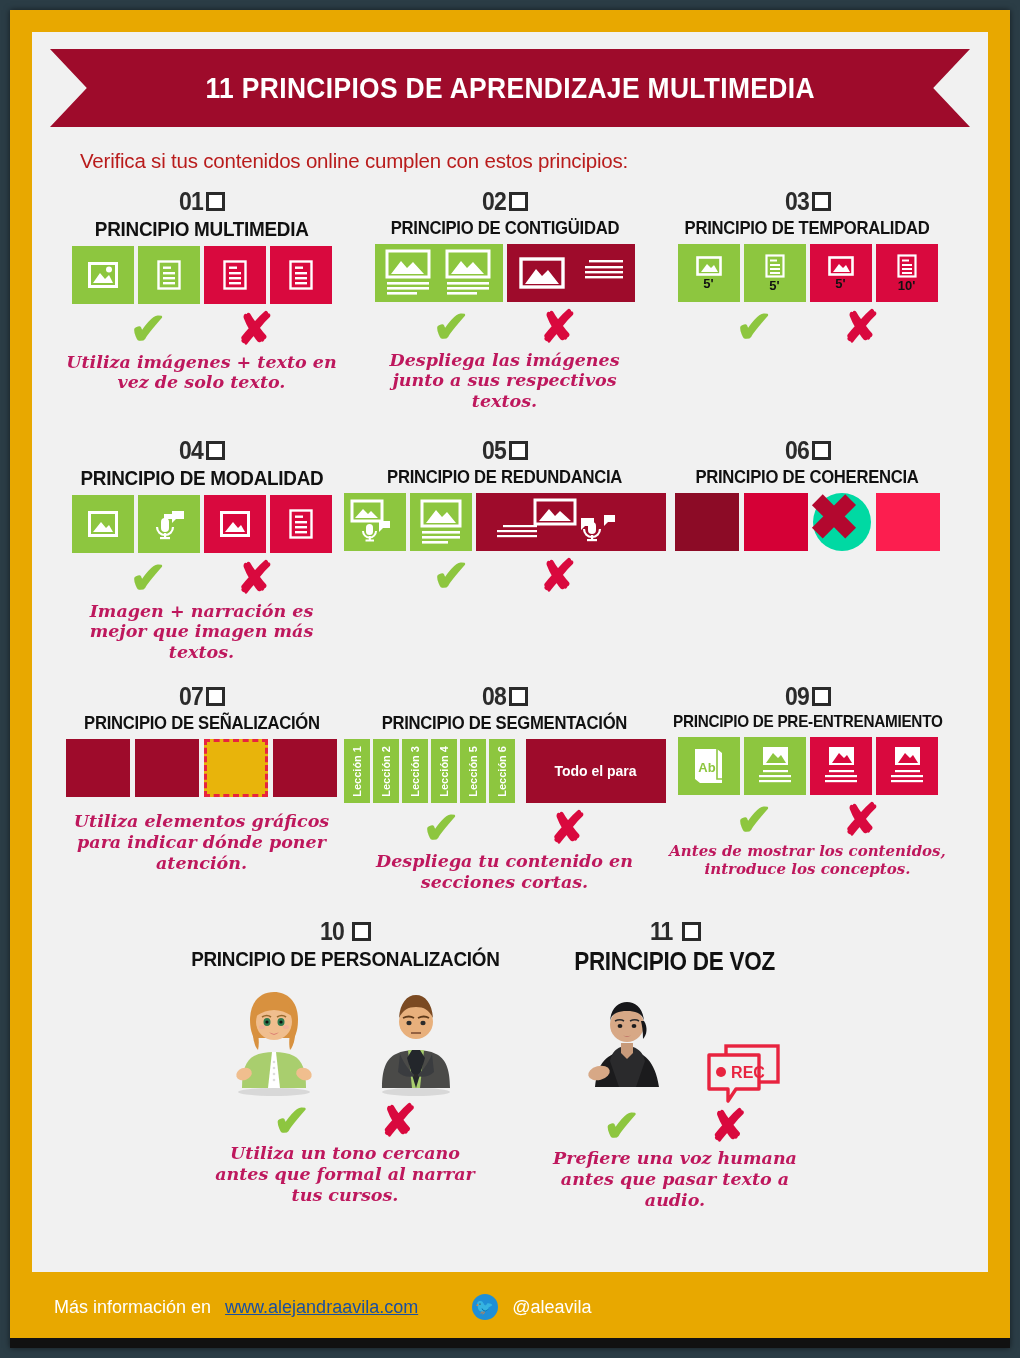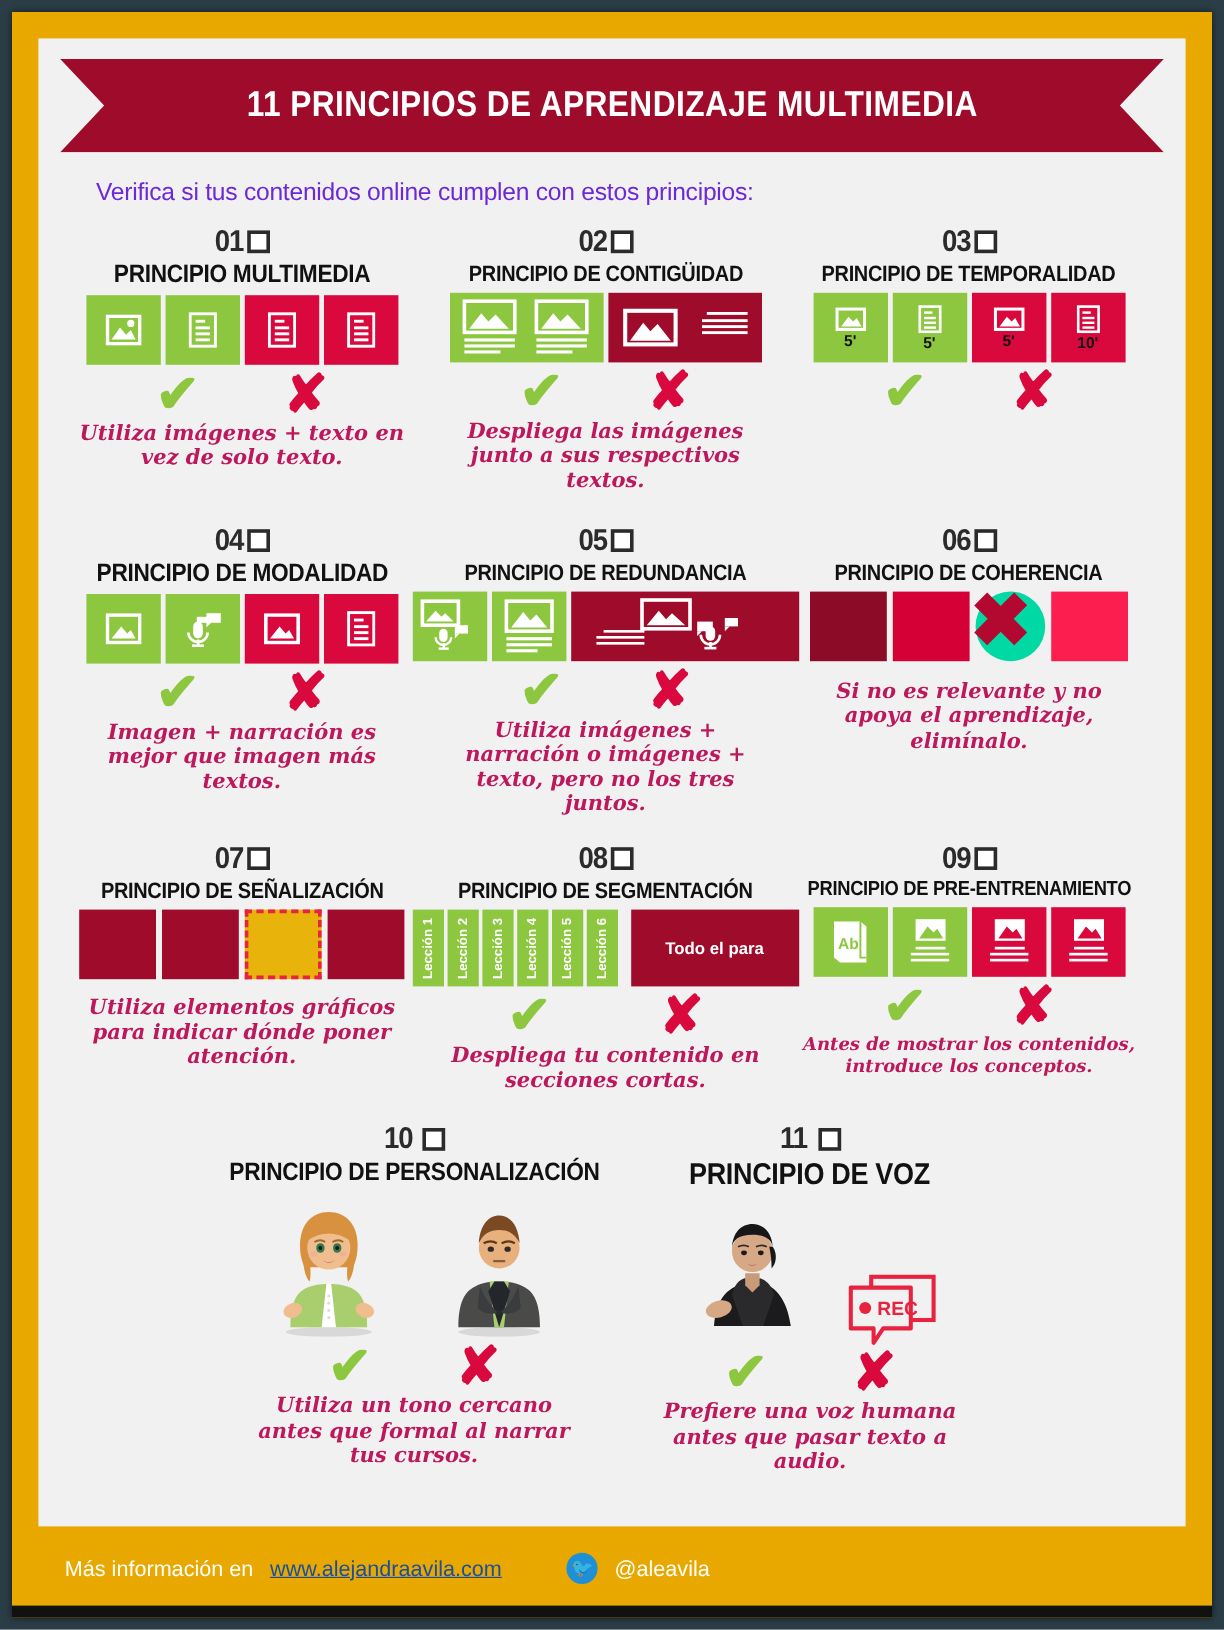--- a/index.html
+++ b/index.html
@@ -24,21 +24,21 @@
   .banner{
     position:absolute;inset:0;background:#9E0B2B;
     clip-path:polygon(0 0, 4.0% 50%, 0 100%, 100% 100%, 96.0% 50%, 100% 0);
     display:flex;align-items:center;justify-content:center;
   }
   .banner-title{
     color:#fff;font-weight:bold;font-size:30px;letter-spacing:.4px;
     transform:scaleX(.88);transform-origin:center;white-space:nowrap;
   }
   .subtitle{
-    margin:22px 0 0 48px;font-size:20.5px;color:#6d28d9;letter-spacing:-.2px;
+    margin:22px 0 0 48px;font-size:20.5px;color:#b91c1c;letter-spacing:-.2px;
   }
   
   .grid{display:flex;flex-wrap:wrap;margin:14px 0 0 0;}
   .cell{width:303px;box-sizing:border-box;padding:0 6px;}
   .cell.c1{margin-left:18px;}
   .cell.wide{width:330px;}
   .card{display:flex;flex-direction:column;align-items:center;}
   .num-row{display:flex;align-items:center;justify-content:flex-start;gap:2px;margin-bottom:1px;}
   .num{font-size:25px;font-weight:bold;color:#2b2b2b;letter-spacing:-1px;transform:scaleX(.92);}
   .chk{width:19px;height:19px;border:3px solid #2b2b2b;background:#fff;box-sizing:border-box;}
@@ -346,40 +346,38 @@
                   <path d="M103 33a8 8 0 0016 0" fill="none" stroke="#fff" stroke-width="2.2"></path>
                   <rect x="110" y="39" width="2.2" height="5" fill="#fff"></rect>
                   <rect x="106" y="43" width="10" height="2.2" fill="#fff"></rect>
                 </svg>
               </div>
       </div>
       <div class="marks">
               <span class="mk ok" style="margin-right:70px">✔</span>
               <span class="mk no">✘</span>
             </div>
-      <div class="desc">Utiliza imágenes + narración o imágenes + texto, pero no los tres juntos.</div>
     </div>
         </div>
 
     <div class="cell">
           <div class="card">
       <div class="num-row">
               <span class="num">06</span>
               <span class="chk"></span>
             </div>
       <div class="ptitle sm">PRINCIPIO DE COHERENCIA</div>
       <div class="blocks">
         <div class="blk" style="background:#8C0B26"></div>
         <div class="blk" style="background:#D50036"></div>
         <div class="circle">
                 <span class="x">✖</span>
               </div>
         <div class="blk" style="background:#FC1E4F"></div>
       </div>
-      <div class="desc" style="margin-top:16px">Si no es relevante y no apoya el aprendizaje, elimínalo.</div>
     </div>
         </div>
   </div>
 
   <div class="grid" style="margin-top:20px">
 
     <div class="cell c1">
           <div class="card">
       <div class="num-row">
               <span class="num">07</span>

